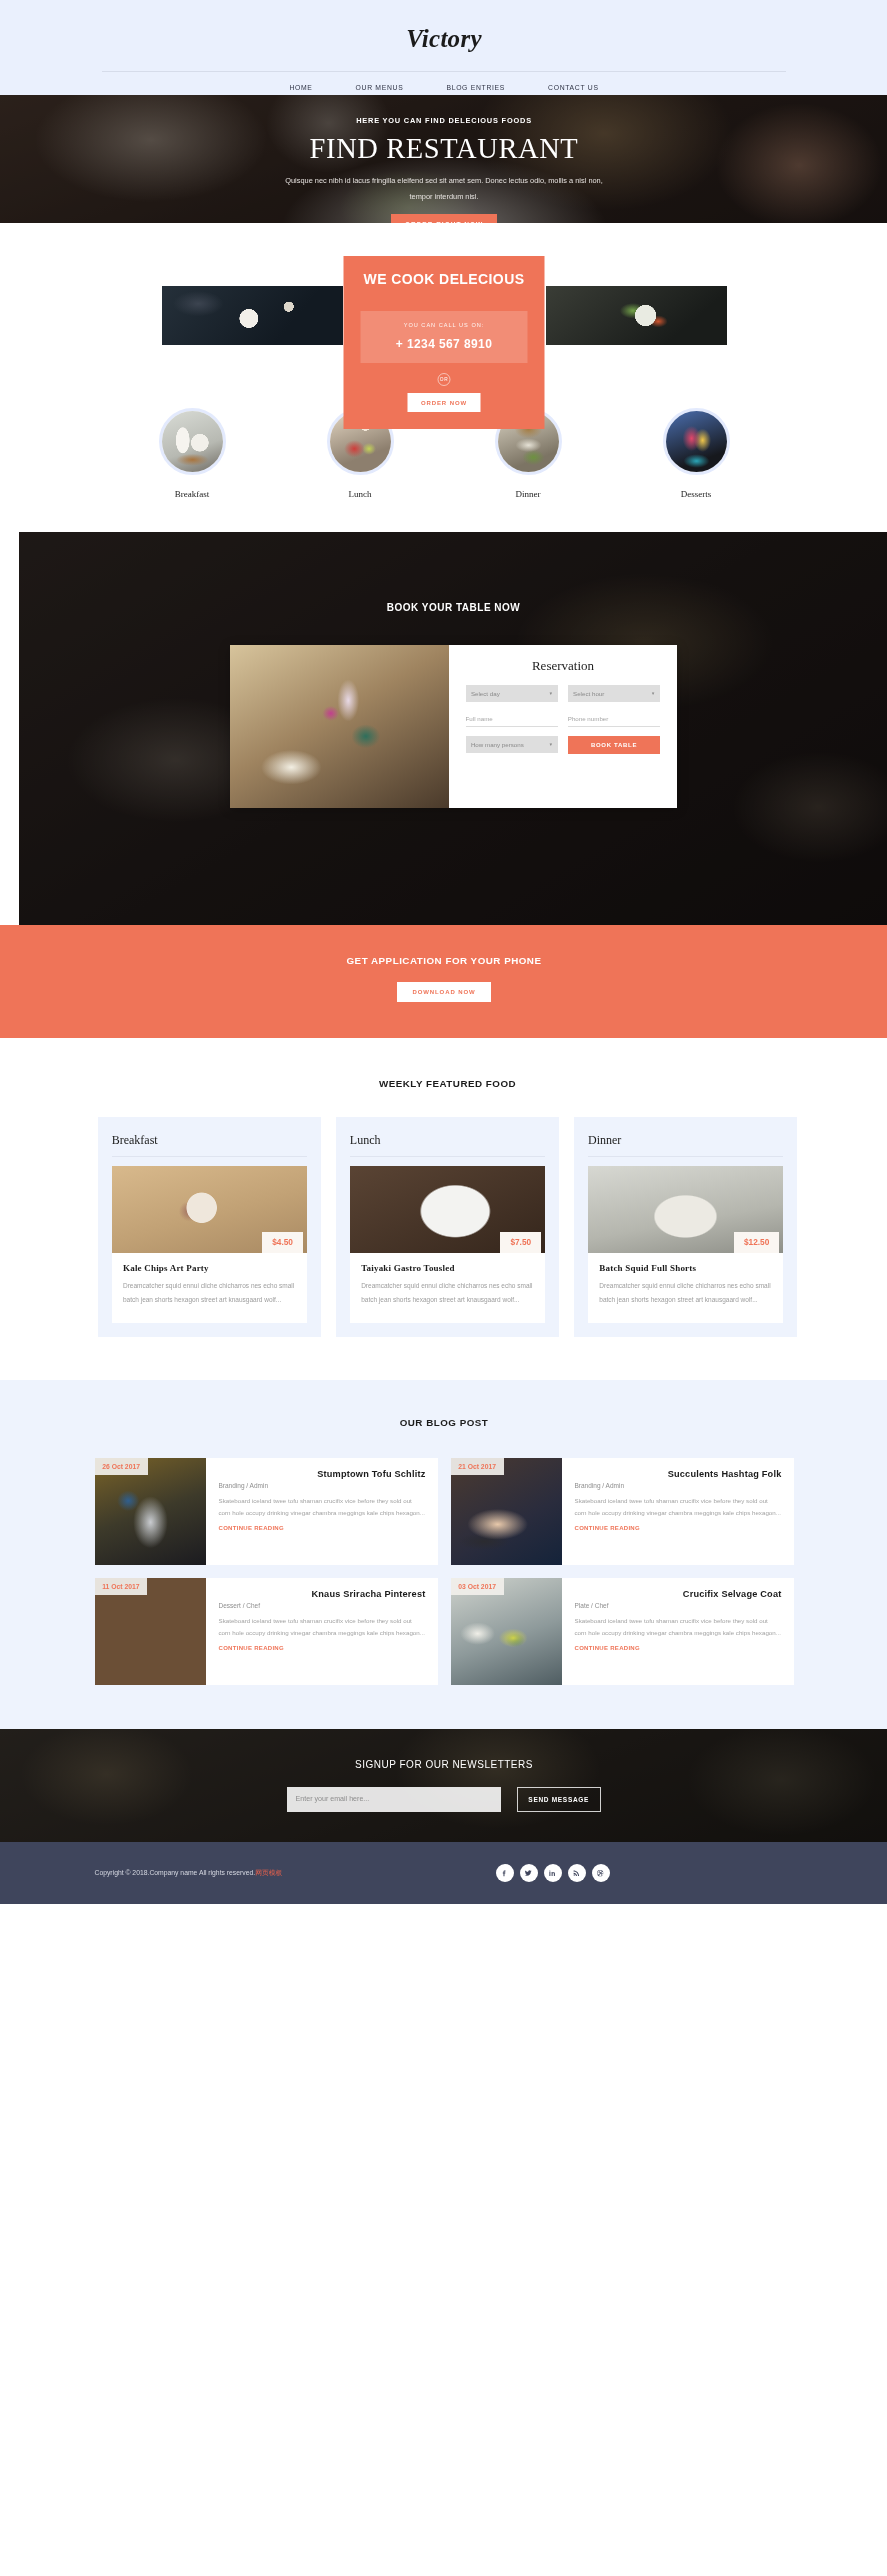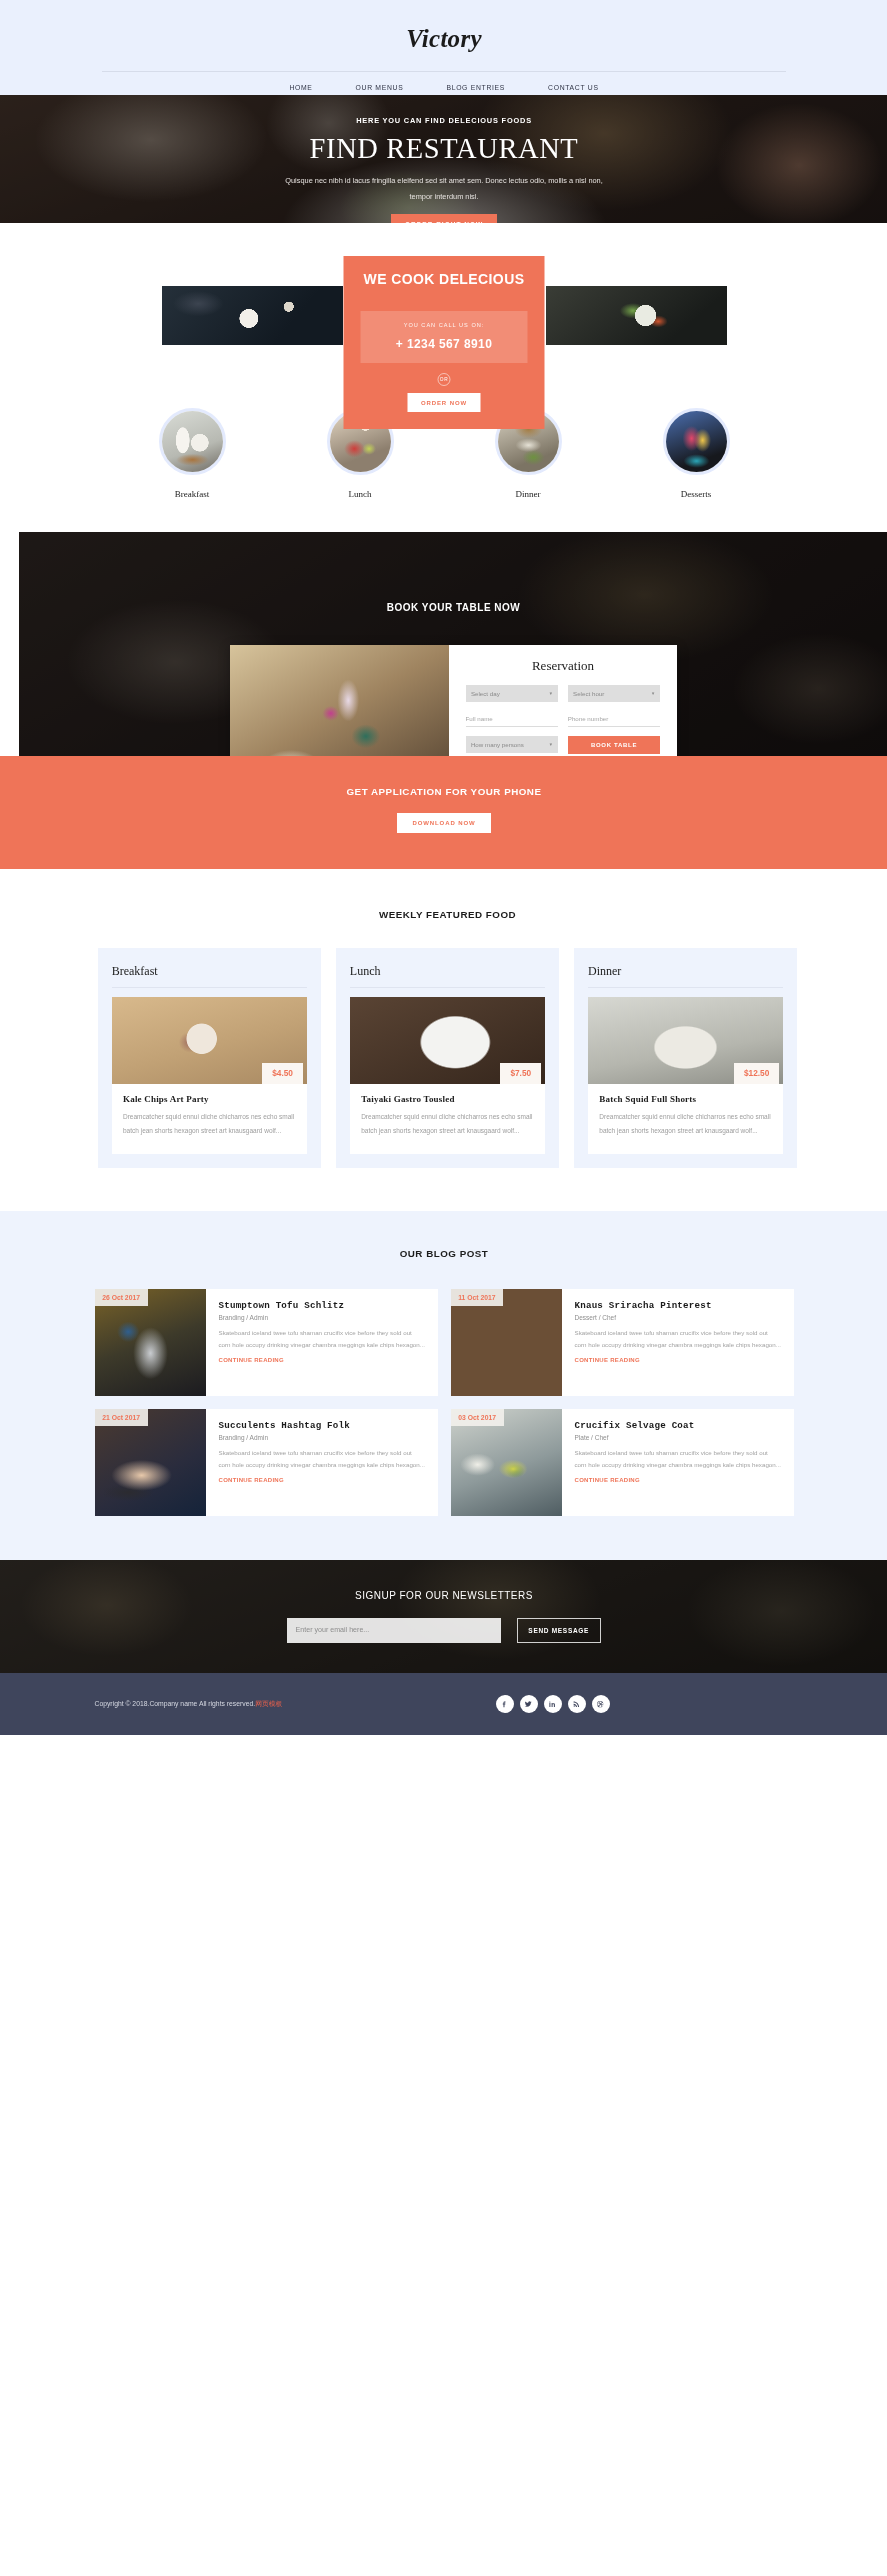--- a/index.html
+++ b/index.html
@@ -226,21 +226,21 @@
       linear-gradient(160deg, #4b6fb0, #16181d 75%);
   }
   .cat-label {
     font-family: "Liberation Serif", serif;
     font-size: 9px; color: #1d1d1d; margin-top: 14.3px; font-weight: 400;
   }
 
   
   .book {
     position: relative;
-    height: 224px;
+    height: 393px;
     background: #141210;
     overflow: hidden;
     margin-left: 19px;
   }
   .book-bg {
     position: absolute; inset: 0;
     background:
       radial-gradient(ellipse 155px 89px at 18% 58%, rgba(200,190,170,.30), transparent 70%),
       radial-gradient(ellipse 178px 95px at 72% 28%, rgba(160,140,90,.35), transparent 72%),
       radial-gradient(ellipse 119px 77px at 92% 70%, rgba(190,170,140,.25), transparent 72%),
@@ -407,23 +407,24 @@
   }
   .post-date {
     position: absolute; left: 0; top: 0;
     background: rgba(242,240,236,.92);
     color: #ef7458;
     font-size: 6.8px; font-weight: 700;
     padding: 4.8px 7.7px;
   }
   .post-body { flex: 1; padding: 10.7px 12px 0 13px; }
   .post-title {
-    font-family: Liberation Mono, monospace;
+    font-family: Liberation Sans, sans-serif;
     font-size: 9.2px; color: #1b1b1b; font-weight: 700;
     letter-spacing: 0.2px;
+    text-align: right;
   }
   .post-meta { font-size: 6.5px; color: #8e8e8e; margin-top: 3.6px; }
   .post-desc {
     font-size: 6.2px; color: #a3a3a3; line-height: 1.95; margin-top: 6px;
   }
   .post-more {
     display: inline-block; margin-top: 6px;
     color: #ef7458; font-size: 6px; font-weight: 700;
     letter-spacing: 0.3px; text-transform: uppercase; text-decoration: none;
   }
@@ -653,38 +654,38 @@
         </div>
         <div class="post-body">
           <div class="post-title">Stumptown Tofu Schlitz</div>
           <div class="post-meta">Branding / Admin</div>
           <div class="post-desc">Skateboard iceland twee tofu shaman crucifix vice before they sold out corn hole occupy drinking vinegar chambra meggings kale chips hexagon...</div>
           <a class="post-more" href="#">CONTINUE READING</a>
         </div>
       </article>
 
       <article class="post">
+        <div class="post-img p2">
+          <div class="post-date">21 Oct 2017</div>
+        </div>
+        <div class="post-body">
+          <div class="post-title">Succulents Hashtag Folk</div>
+          <div class="post-meta">Branding / Admin</div>
+          <div class="post-desc">Skateboard iceland twee tofu shaman crucifix vice before they sold out corn hole occupy drinking vinegar chambra meggings kale chips hexagon...</div>
+          <a class="post-more" href="#">CONTINUE READING</a>
+        </div>
+      </article>
+
+      <article class="post">
         <div class="post-img p3">
           <div class="post-date">11 Oct 2017</div>
         </div>
         <div class="post-body">
           <div class="post-title">Knaus Sriracha Pinterest</div>
           <div class="post-meta">Dessert / Chef</div>
-          <div class="post-desc">Skateboard iceland twee tofu shaman crucifix vice before they sold out corn hole occupy drinking vinegar chambra meggings kale chips hexagon...</div>
-          <a class="post-more" href="#">CONTINUE READING</a>
-        </div>
-      </article>
-
-      <article class="post">
-        <div class="post-img p2">
-          <div class="post-date">21 Oct 2017</div>
-        </div>
-        <div class="post-body">
-          <div class="post-title">Succulents Hashtag Folk</div>
-          <div class="post-meta">Branding / Admin</div>
           <div class="post-desc">Skateboard iceland twee tofu shaman crucifix vice before they sold out corn hole occupy drinking vinegar chambra meggings kale chips hexagon...</div>
           <a class="post-more" href="#">CONTINUE READING</a>
         </div>
       </article>
 
       <article class="post">
         <div class="post-img p4">
           <div class="post-date">03 Oct 2017</div>
         </div>
         <div class="post-body">

